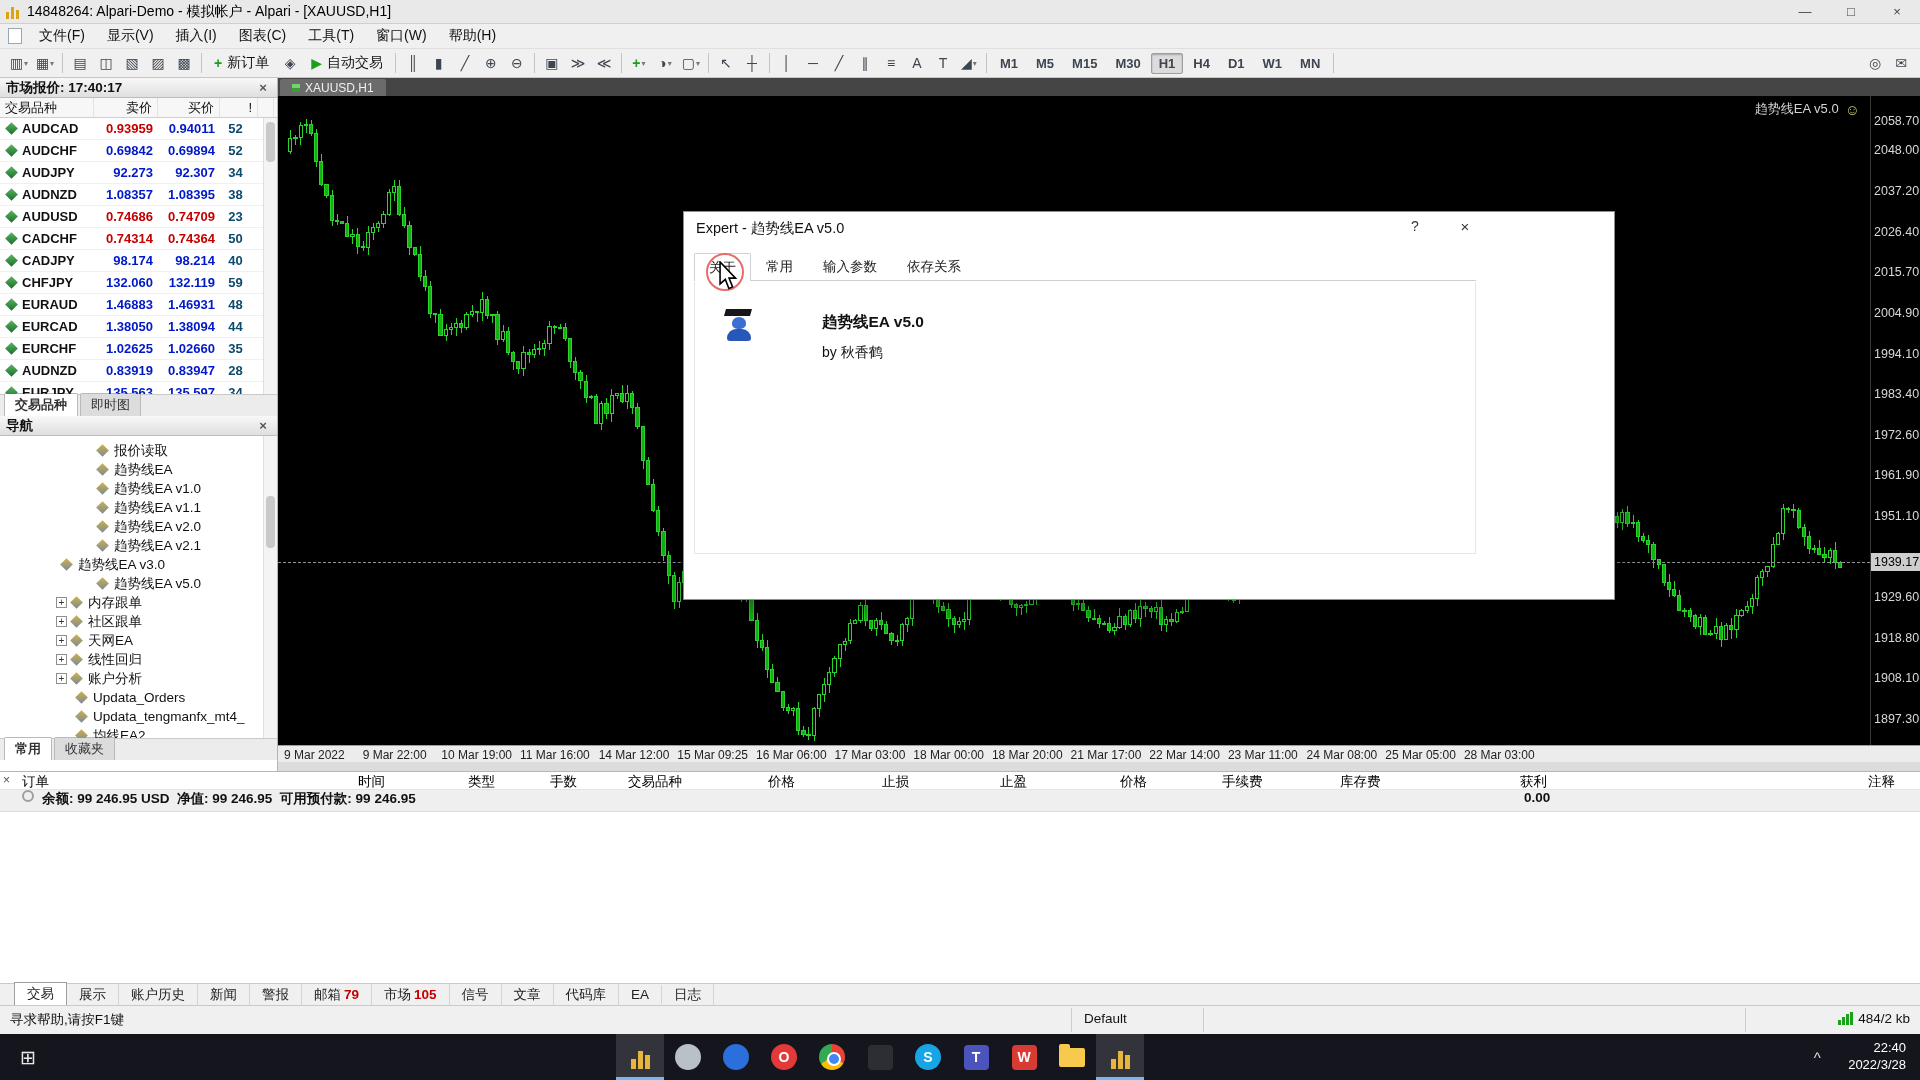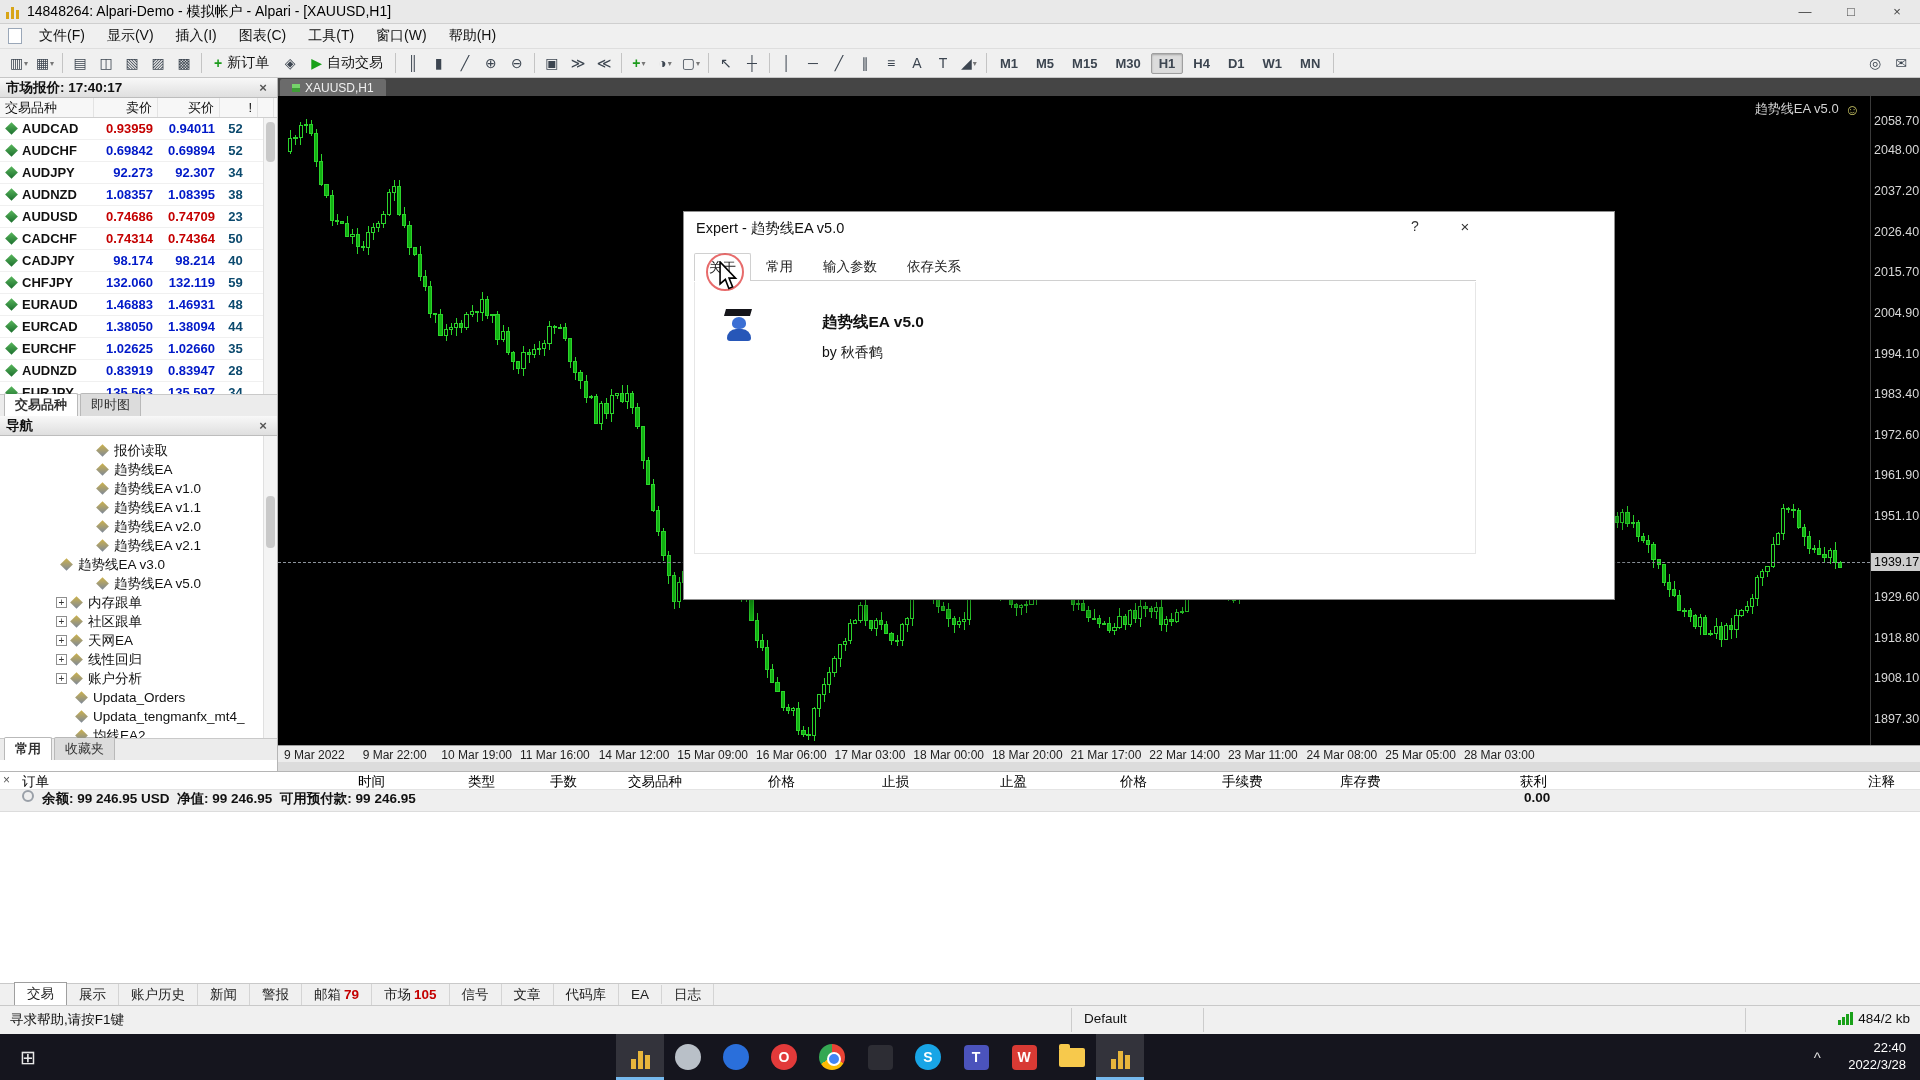--- a/index.html
+++ b/index.html
@@ -1116,21 +1116,21 @@
       <div class="pl" style="top: 534.972px;">1918.80</div>
       <div class="pl" style="top: 575.345px;">1908.10</div>
       <div class="pl" style="top: 616.097px;">1897.30</div>
     </div>
   <div id="time-axis">
       <span class="tl" style="left: 6px;">9 Mar 2022</span>
       <span class="tl" style="left: 84.66px;">9 Mar 22:00</span>
       <span class="tl" style="left: 163.32px;">10 Mar 19:00</span>
       <span class="tl" style="left: 241.98px;">11 Mar 16:00</span>
       <span class="tl" style="left: 320.64px;">14 Mar 12:00</span>
-      <span class="tl" style="left: 399.3px;">15 Mar 09:00</span>
+      <span class="tl" style="left: 399.3px;">15 Mar 09:25</span>
       <span class="tl" style="left: 477.96px;">16 Mar 06:00</span>
       <span class="tl" style="left: 556.62px;">17 Mar 03:00</span>
       <span class="tl" style="left: 635.28px;">18 Mar 00:00</span>
       <span class="tl" style="left: 713.94px;">18 Mar 20:00</span>
       <span class="tl" style="left: 792.6px;">21 Mar 17:00</span>
       <span class="tl" style="left: 871.26px;">22 Mar 14:00</span>
       <span class="tl" style="left: 949.92px;">23 Mar 11:00</span>
       <span class="tl" style="left: 1028.58px;">24 Mar 08:00</span>
       <span class="tl" style="left: 1107.24px;">25 Mar 05:00</span>
       <span class="tl" style="left: 1185.9px;">28 Mar 03:00</span>

